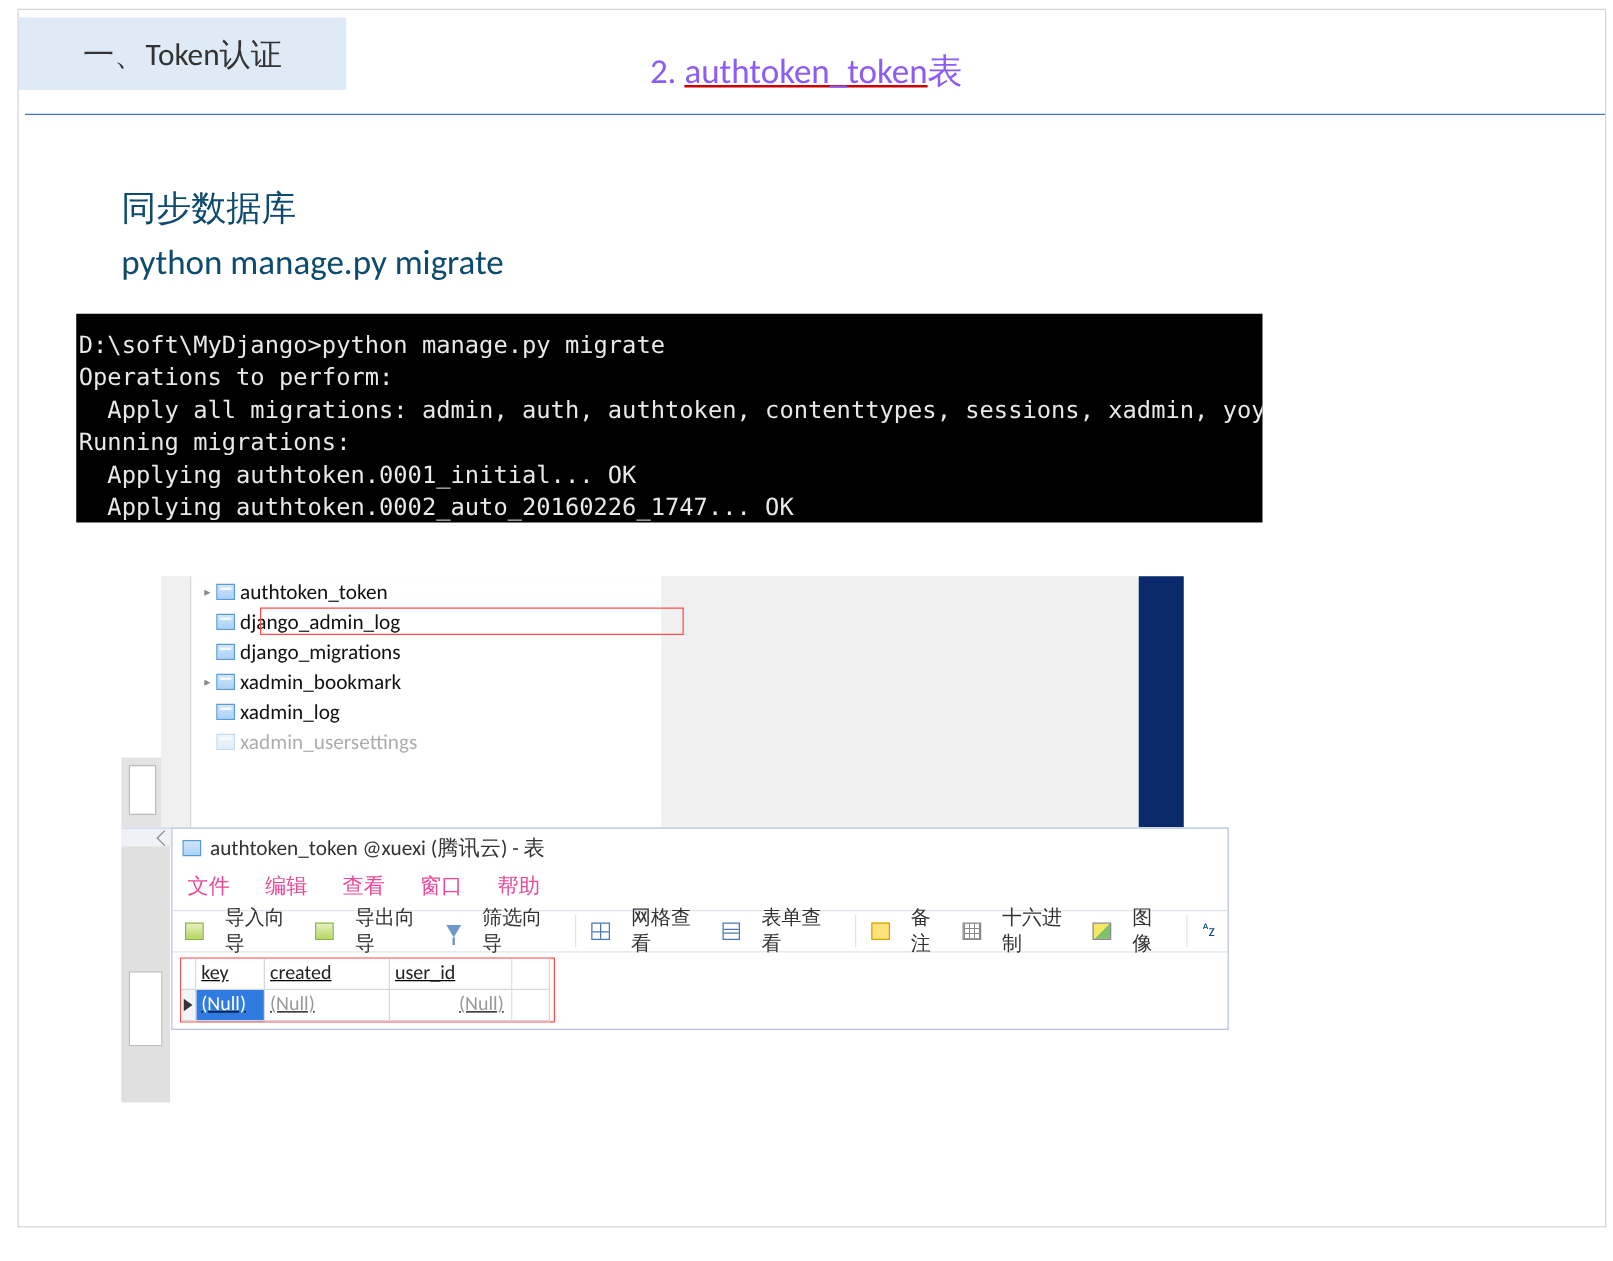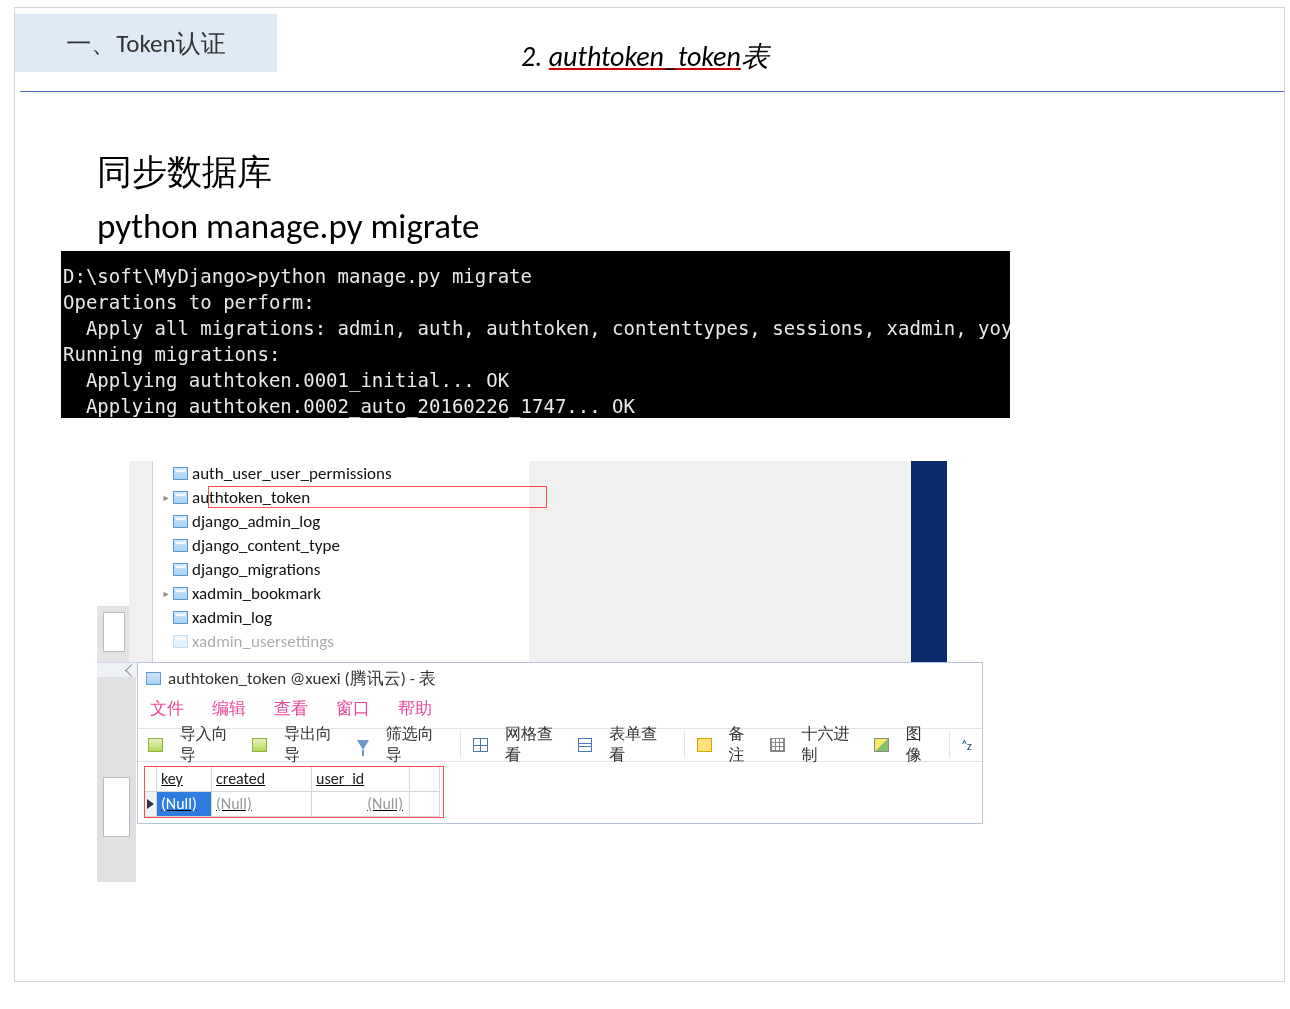--- a/index.html
+++ b/index.html
@@ -25,36 +25,35 @@
     align-items: center;
     justify-content: center;
     font-size: 25px;
     color: #333;
   }
   .page-title {
     position: absolute;
     top: 38px; left: 0; right: 0;
     text-align: center;
     font-size: 28px;
-    color: #000000;
-    font-style: italic;
+    color: #8b5cf6;
   }
   .page-title .underline { text-decoration: underline; text-decoration-color: #cc0000; }
   .divider {
     position: absolute;
     top: 91px; left: 20px; right: 6px;
     height: 1px;
     background: linear-gradient(to right, #4472C4 0%, #4472C4 100%);
   }
   .body-text {
     position: absolute;
     left: 97px; top: 145px;
-    font-size: 35px;
+    font-size: 28px;
     line-height: 1.55;
-    color: #000000;
+    color: #0c4a6e;
   }
   .body-text .code { font-family: inherit; }
   .terminal {
     position: absolute;
     left: 61px; top: 251px;
     width: 949px; height: 167px;
     background: #000;
     color: #e8e8e8;
     font-family: "SimSun", "NSimSun", monospace;
     font-size: 19px;
@@ -241,38 +240,28 @@
   Applying authtoken.0001_initial... OK
   Applying authtoken.0002_auto_20160226_1747... OK</div>
 
 <div class="db-browser">
 
   <div class="left-thumb"></div>
 
   <div class="tree-area">
     <div class="tree-list">
       <div class="row">
+          <span class="twisty">▸</span>
+          <span class="ico"></span>
+          <span>authtoken_token</span>
+        </div>
+      <div class="row">
           <span class="twisty"></span>
           <span class="ico"></span>
-          <span>auth_user_user_permissions</span>
-        </div>
-      <div class="row">
-          <span class="twisty">▸</span>
-          <span class="ico"></span>
-          <span>authtoken_token</span>
-        </div>
-      <div class="row">
-          <span class="twisty"></span>
-          <span class="ico"></span>
           <span>django_admin_log</span>
-        </div>
-      <div class="row">
-          <span class="twisty"></span>
-          <span class="ico"></span>
-          <span>django_content_type</span>
         </div>
       <div class="row">
           <span class="twisty"></span>
           <span class="ico"></span>
           <span>django_migrations</span>
         </div>
       <div class="row">
           <span class="twisty">▸</span>
           <span class="ico"></span>
           <span>xadmin_bookmark</span>

